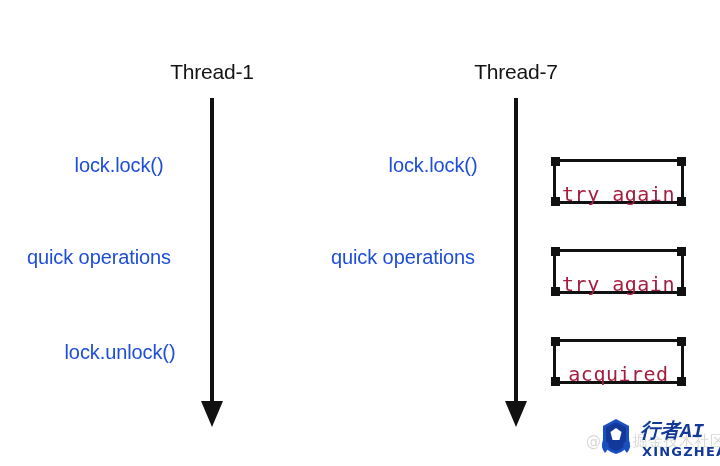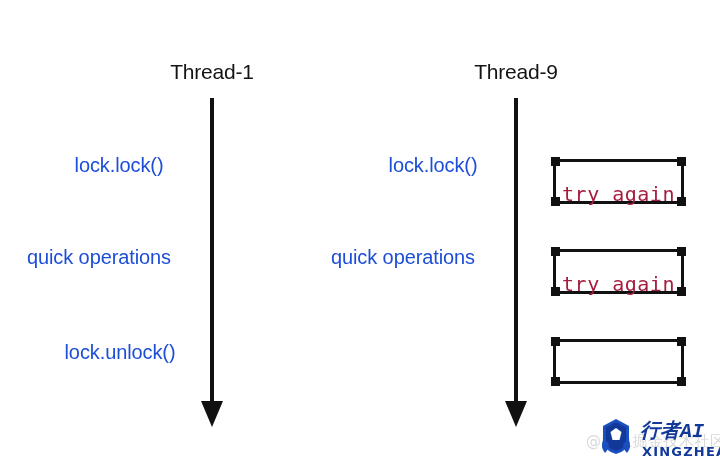--- a/index.html
+++ b/index.html
@@ -155,21 +155,21 @@
       <div class="shaft" style="height:305px;"></div>
       <div class="head" style="top:303px;"></div>
     </div>
 
     <div class="step-label" style="left:119px; top:165px;">lock.lock()</div>
     <div class="step-label" style="left:99px; top:257px;">quick operations</div>
     <div class="step-label" style="left:120px; top:352px;">lock.unlock()</div>
   </div>
 
   <div>
-    <div class="thread-title" style="left:516px; top:60px;">Thread-9</div>
+    <div class="thread-title" style="left:516px; top:60px;">Thread-7</div>
 
     <div class="timeline" style="left:516px; top:98px;">
       <div class="shaft" style="height:305px;"></div>
       <div class="head" style="top:303px;"></div>
     </div>
 
     <div class="step-label" style="left:433px; top:165px;">lock.lock()</div>
     <div class="step-label" style="left:403px; top:257px;">quick operations</div>
   </div>
 
@@ -187,20 +187,21 @@
     <span class="corner bl"></span>
     <span class="corner br"></span>
     <span class="box-text">try again</span>
   </div>
 
   <div class="status-box" style="left:553px; top:339px; width:131px; height:45px;">
     <span class="corner tl"></span>
     <span class="corner tr"></span>
     <span class="corner bl"></span>
     <span class="corner br"></span>
+    <span class="box-text">acquired</span>
   </div>
 
   <div id="watermark-text">@稀土掘金技术社区</div>
 
   <div id="brand-logo">
     <svg id="brand-mark" viewBox="0 0 40 40">
       <path d="M20 3 L33 10 L33 25 Q33 34 20 38 Q7 34 7 25 L7 10 Z" fill="#1b4fbf"></path>
       <path d="M20 6 L30 11.5 L30 24.5 Q30 31.5 20 35 Q10 31.5 10 24.5 L10 11.5 Z" fill="#12399a"></path>
       <path d="M20 12 L25.5 16 L23.5 24 L16.5 24 L14.5 16 Z" fill="#ffffff"></path>
       <path d="M7 24 Q4 31 9 37 Q13 33 12.5 27 Z" fill="#1b4fbf"></path>

